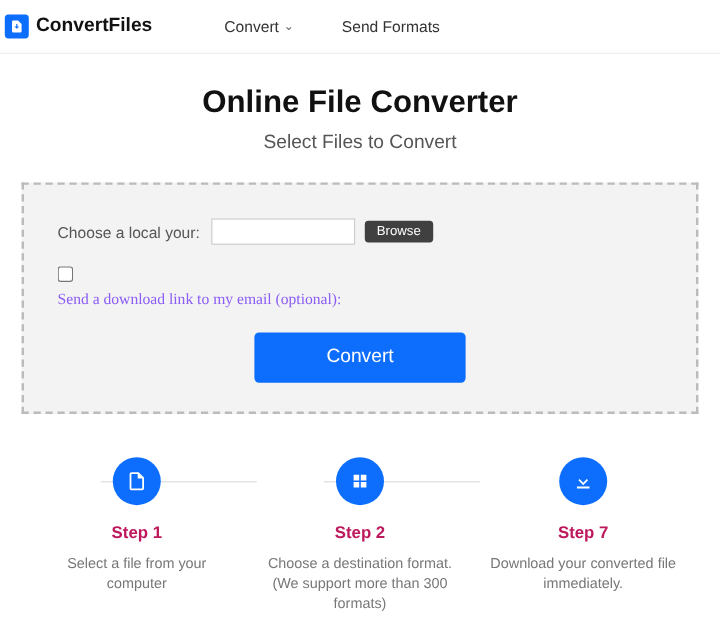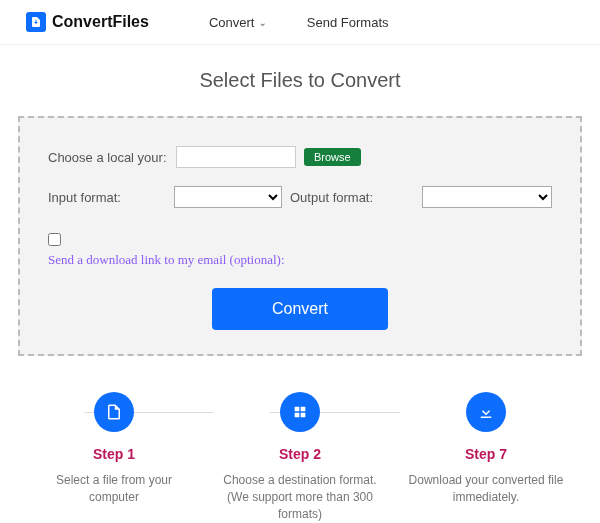--- a/index.html
+++ b/index.html
@@ -1,32 +1,32 @@
 <!DOCTYPE html>
 <html><head>
   <meta charset="utf-8">
   <style>
     * { box-sizing: border-box; margin: 0; padding: 0; }
     body { font-family: -apple-system, BlinkMacSystemFont, "Segoe UI", Arial, sans-serif; background: #fff; width: 600px; }
-    .header { display: flex; align-items: center; padding: 12px 26px; border-bottom: 1px solid #eee; gap: 60px; }
+    .header { display: flex; align-items: center; padding: 12px 4px; border-bottom: 1px solid #eee; gap: 60px; }
     .logo-wrap { display: flex; align-items: center; gap: 6px; }
     .logo-icon { width: 20px; height: 20px; background: #0d6efd; border-radius: 3px; display: flex; align-items: center; justify-content: center; }
     .logo-icon svg { fill: #fff; }
     .logo-text { font-weight: 700; font-size: 16px; color: #111; }
     .nav { display: flex; gap: 40px; }
     .nav-item { font-size: 13px; color: #333; cursor: pointer; display: flex; align-items: center; gap: 4px; }
     .chev { font-size: 10px; color: #666; }
     .main { padding: 24px 18px 0; text-align: center; }
     h1 { font-size: 26px; font-weight: 700; color: #111; margin-bottom: 10px; }
-    .subtitle { font-size: 20px; color: #555; margin-bottom: 24px; }
+    .subtitle { font-size: 16px; color: #555; margin-bottom: 24px; }
     .panel { border: 2px dashed #bbb; background: #f3f3f3; padding: 28px 28px 24px; text-align: left; }
     .row { display: flex; align-items: center; margin-bottom: 18px; gap: 8px; }
     .label { font-size: 13px; color: #555; width: 120px; }
     .file-input { width: 120px; height: 22px; background: #fff; border: 1px solid #ccc; }
-    .browse-btn { background: #15803d; color: #fff; border: none; padding: 3px 10px; font-size: 11px; border-radius: 3px; cursor: pointer; }
+    .browse-btn { background: #404040; color: #fff; border: none; padding: 3px 10px; font-size: 11px; border-radius: 3px; cursor: pointer; }
     .fmt-row { display: flex; align-items: center; gap: 6px; margin-bottom: 24px; }
     .fmt-label { font-size: 13px; color: #555; }
     .fmt-label.first { width: 120px; }
     .select { width: 108px; height: 22px; background: #fff; border: 1px solid #aaa; font-size: 12px; }
     .check-row { margin-bottom: 20px; }
     .check-row input { margin-bottom: 6px; }
     .check-label { font-size: 13px; color: #8b5cf6; display: block; font-family: Liberation Serif, serif; }
     .convert-btn { display: block; margin: 0 auto; background: #0d6efd; color: #fff; border: none; padding: 12px 60px; font-size: 16px; border-radius: 4px; cursor: pointer; }
     .steps { display: flex; margin-top: 36px; gap: 10px; padding: 0 8px; }
     .step { flex: 1; text-align: center; }
@@ -54,33 +54,28 @@
       <span>Convert</span>
       <span class="chev">⌄</span>
     </div>
     <div class="nav-item">
       <span>Send Formats</span>
     </div>
   </div>
 </div>
 
 <div class="main">
+  <h1>Online File Converter</h1>
   <div class="subtitle">Select Files to Convert</div>
 
   <div class="panel">
     <div class="row">
       <span class="label">Choose a local your:</span>
       <div class="file-input"></div>
       <button class="browse-btn">Browse</button>
-    </div>
-    <div class="fmt-row">
-      <span class="fmt-label first">Input format:</span>
-      <select class="select"></select>
-      <span class="fmt-label" style="margin-left:2px">Output format:</span>
-      <select class="select" style="margin-left:auto;width:130px"></select>
     </div>
     <div class="check-row">
       <input type="checkbox" style="">
       <span class="check-label">Send a download link to my email (optional):</span>
     </div>
     <button class="convert-btn">Convert</button>
   </div>
 
   <div class="steps">
     <div class="step step-wrap">

